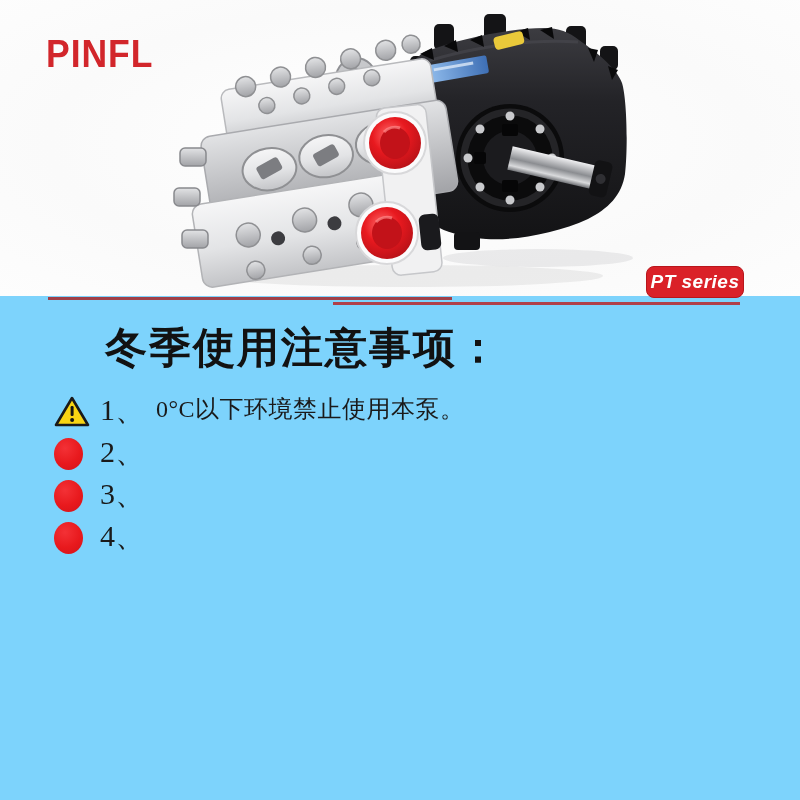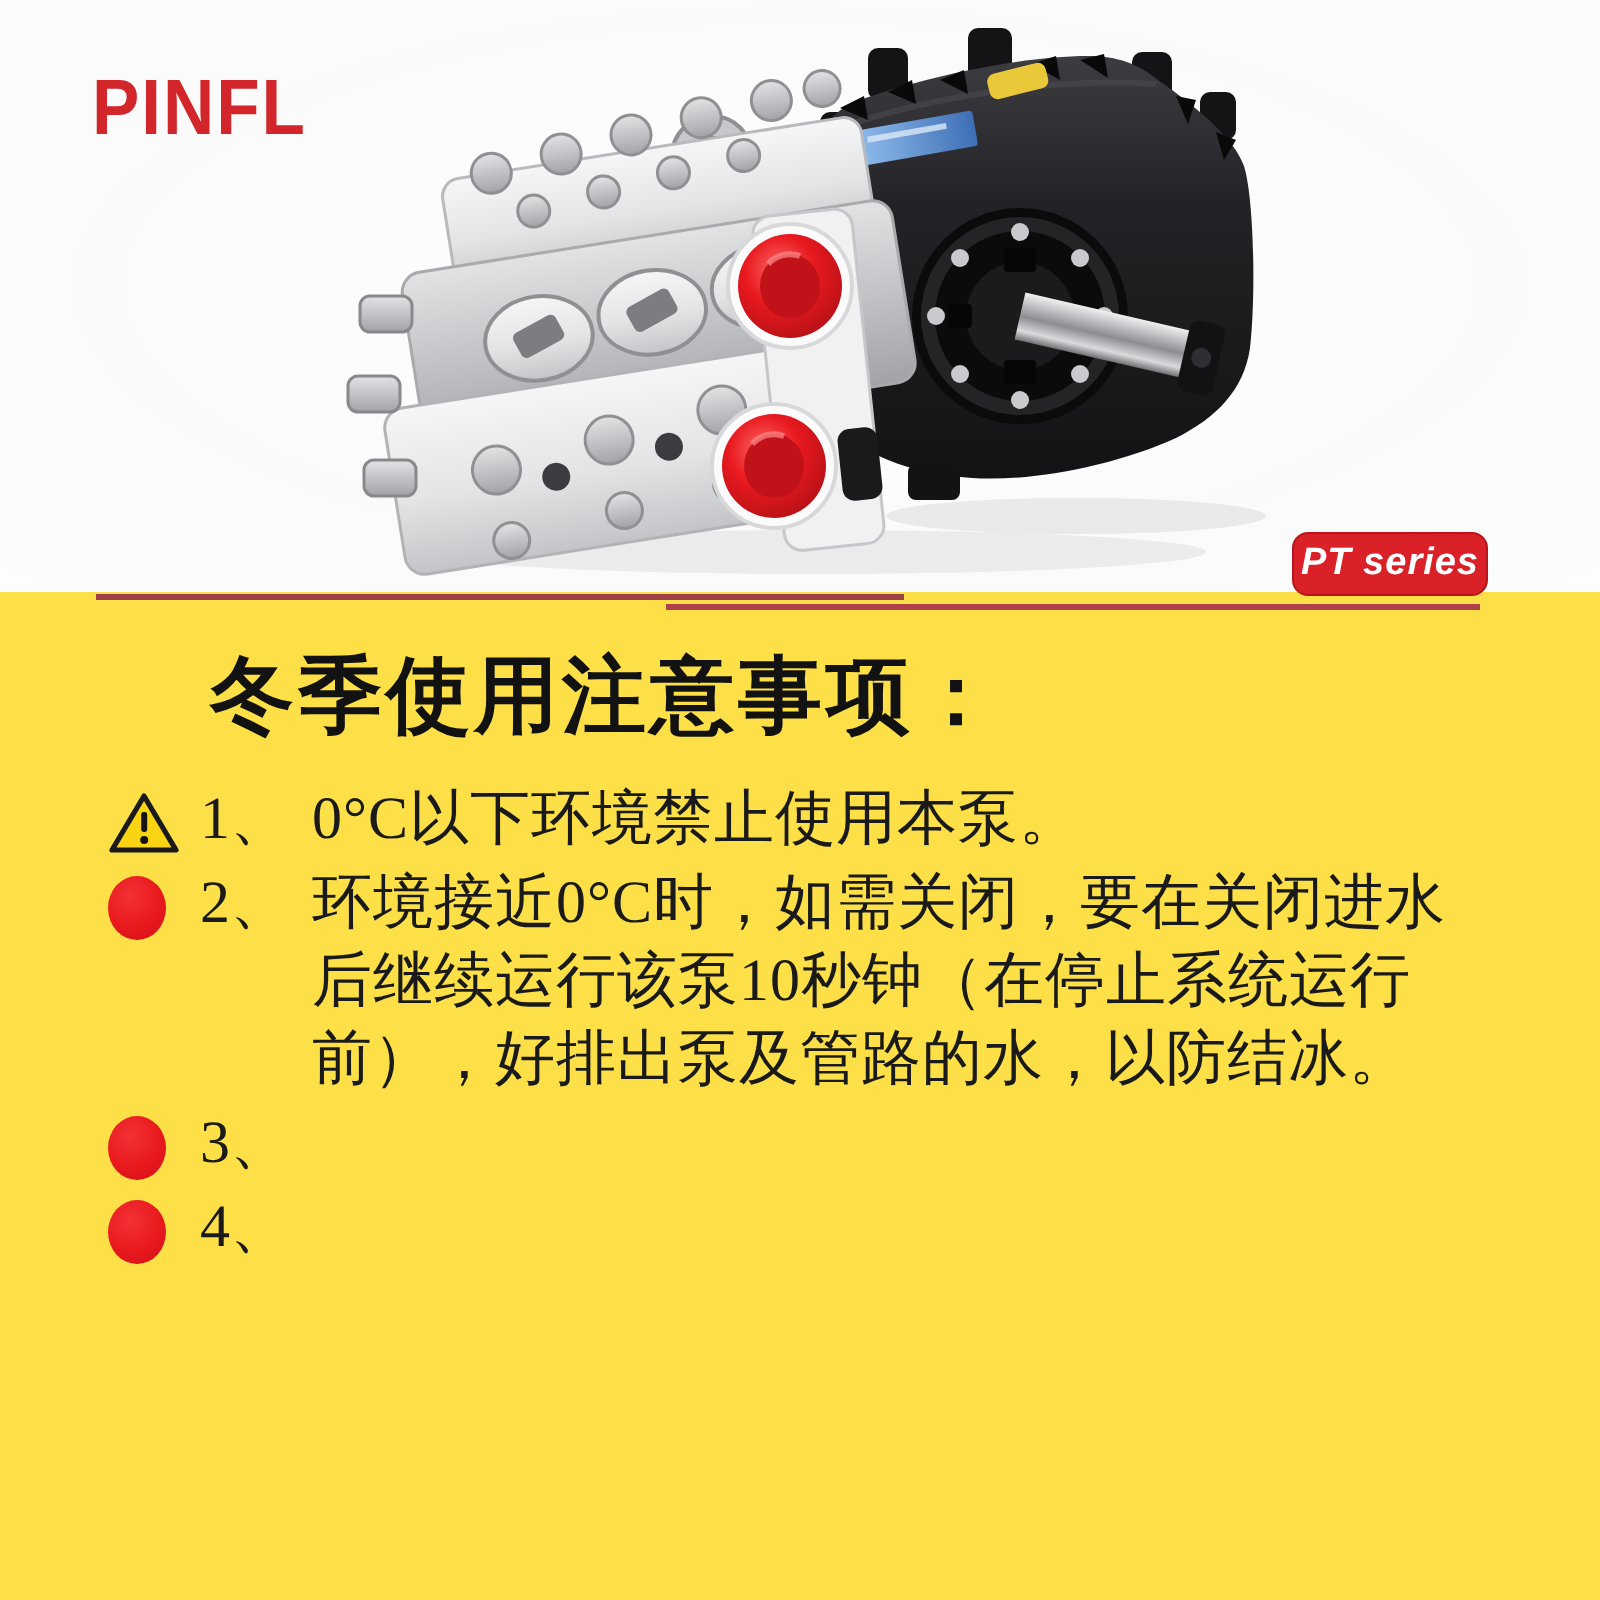--- a/index.html
+++ b/index.html
@@ -2,21 +2,21 @@
 <html><head>
 <meta charset="utf-8">
 <style>
   html,body{margin:0;padding:0;}
   body{
     width:800px;height:800px;overflow:hidden;
     background:#ffffff;
     font-family:"Liberation Sans", sans-serif;
     position:relative;
   }
-  .page{position:absolute;inset:0;background:#fde047;}
+  .page{position:absolute;inset:0;background:#7dd3fc;}
 
   
   .photo-area{
     position:absolute;left:0;top:0;width:800px;height:296px;
     background:radial-gradient(ellipse at 50% 48%, #ffffff 0%, #fafafa 62%, #fdfdfd 100%);
   }
   .brand-logo{
     position:absolute;left:46px;top:32px;
     font-size:37px;font-weight:bold;color:#d2262b;
     letter-spacing:1px;transform:scaleY(1.06) scaleX(.96);
@@ -53,21 +53,21 @@
     font-family:"Liberation Serif", serif;
     color:#1a1a1a;
   }
   .item-icon{width:46px;flex:0 0 46px;padding-top:4px;}
   .item-number{
     flex:0 0 56px;width:56px;
     font-size:30px;line-height:39px;
   }
   .item-text{
     flex:1;white-space:pre-line;
-    font-size:30px;line-height:39px;
+    font-size:24px;line-height:39px;
     letter-spacing:.5px;
   }
   .red-dot{
     display:block;width:29px;height:32px;border-radius:50%;
     background:radial-gradient(circle at 38% 32%, #f33136 0%, #e8191d 55%, #d2121a 100%);
     margin-top:2px;
   }
   .warn-triangle{display:block;margin-top:2px;}
 </style>
 </head>
@@ -278,23 +278,20 @@
         </span>
         <span class="item-number">1、</span>
         <span class="item-text">0°C以下环境禁止使用本泵。</span>
       </li>
 
       <li class="notice-item">
         <span class="item-icon">
             <span class="red-dot"></span>
           </span>
         <span class="item-number">2、</span>
-        <span class="item-text">环境接近0°C时，如需关闭，要在关闭进水
-后继续运行该泵10秒钟（在停止系统运行
-前），好排出泵及管路的水，以防结冰。</span>
       </li>
 
       <li class="notice-item">
         <span class="item-icon">
             <span class="red-dot"></span>
           </span>
         <span class="item-number">3、</span>
       </li>
 
       <li class="notice-item">

